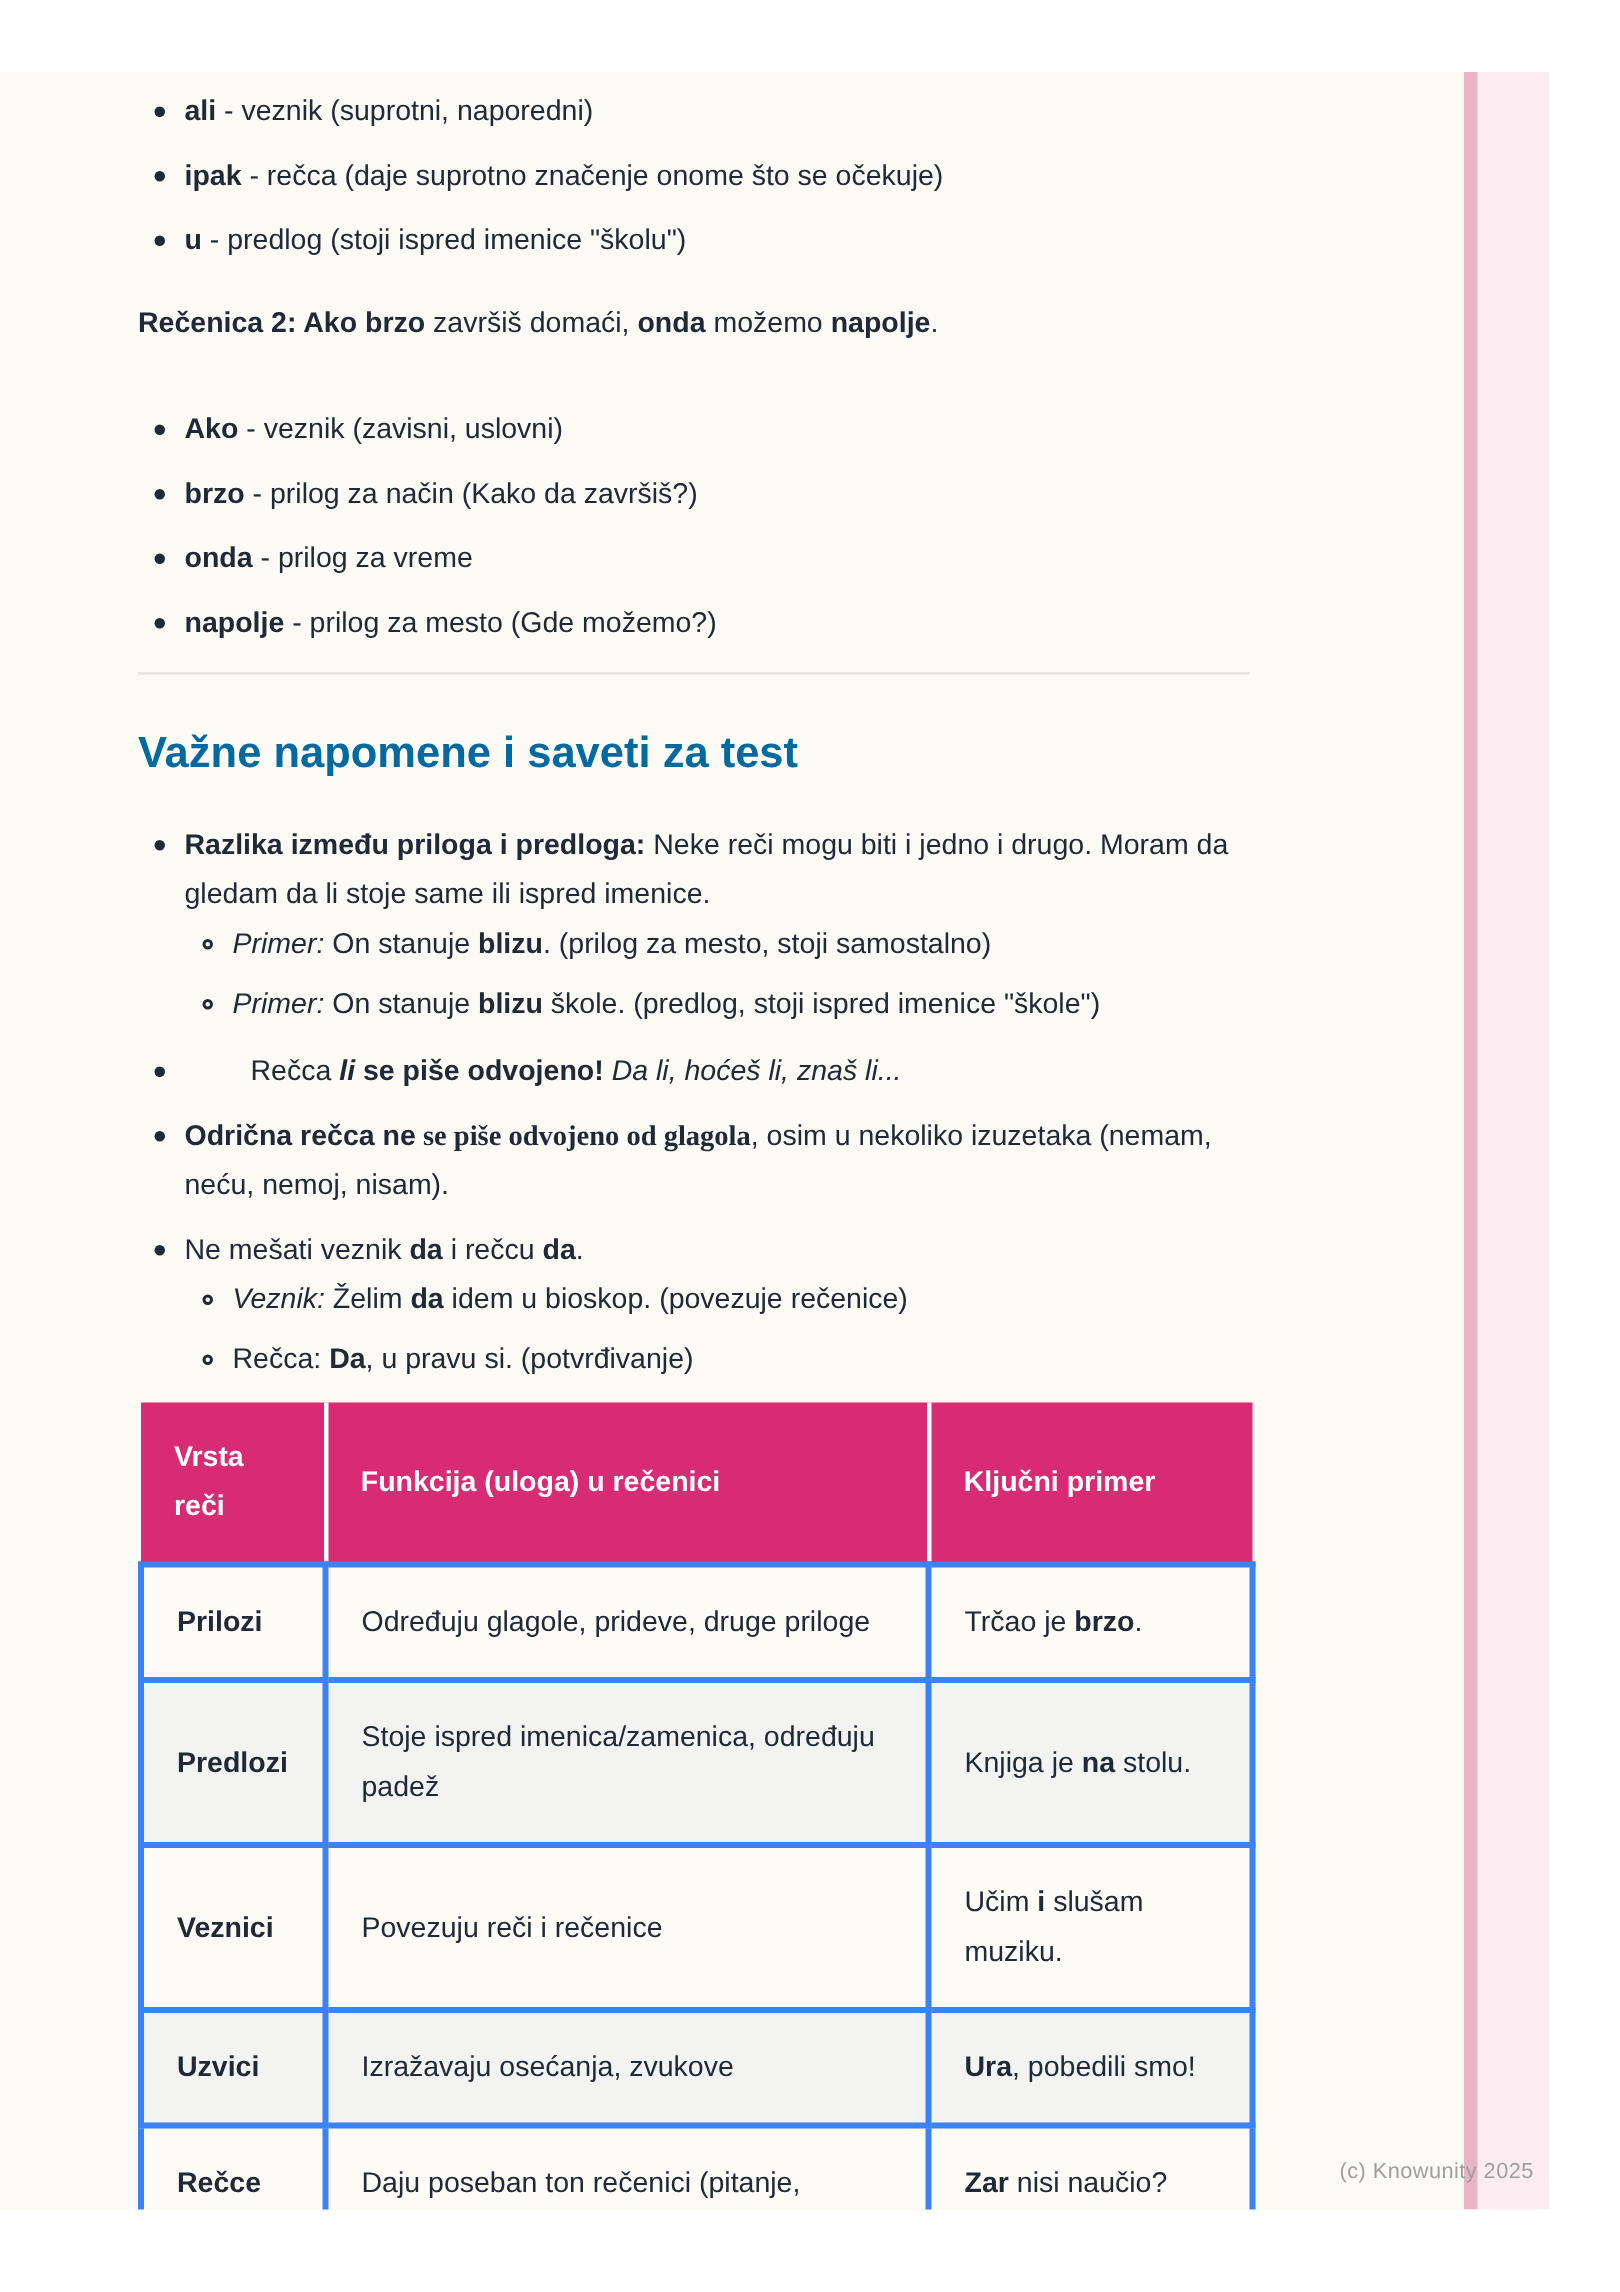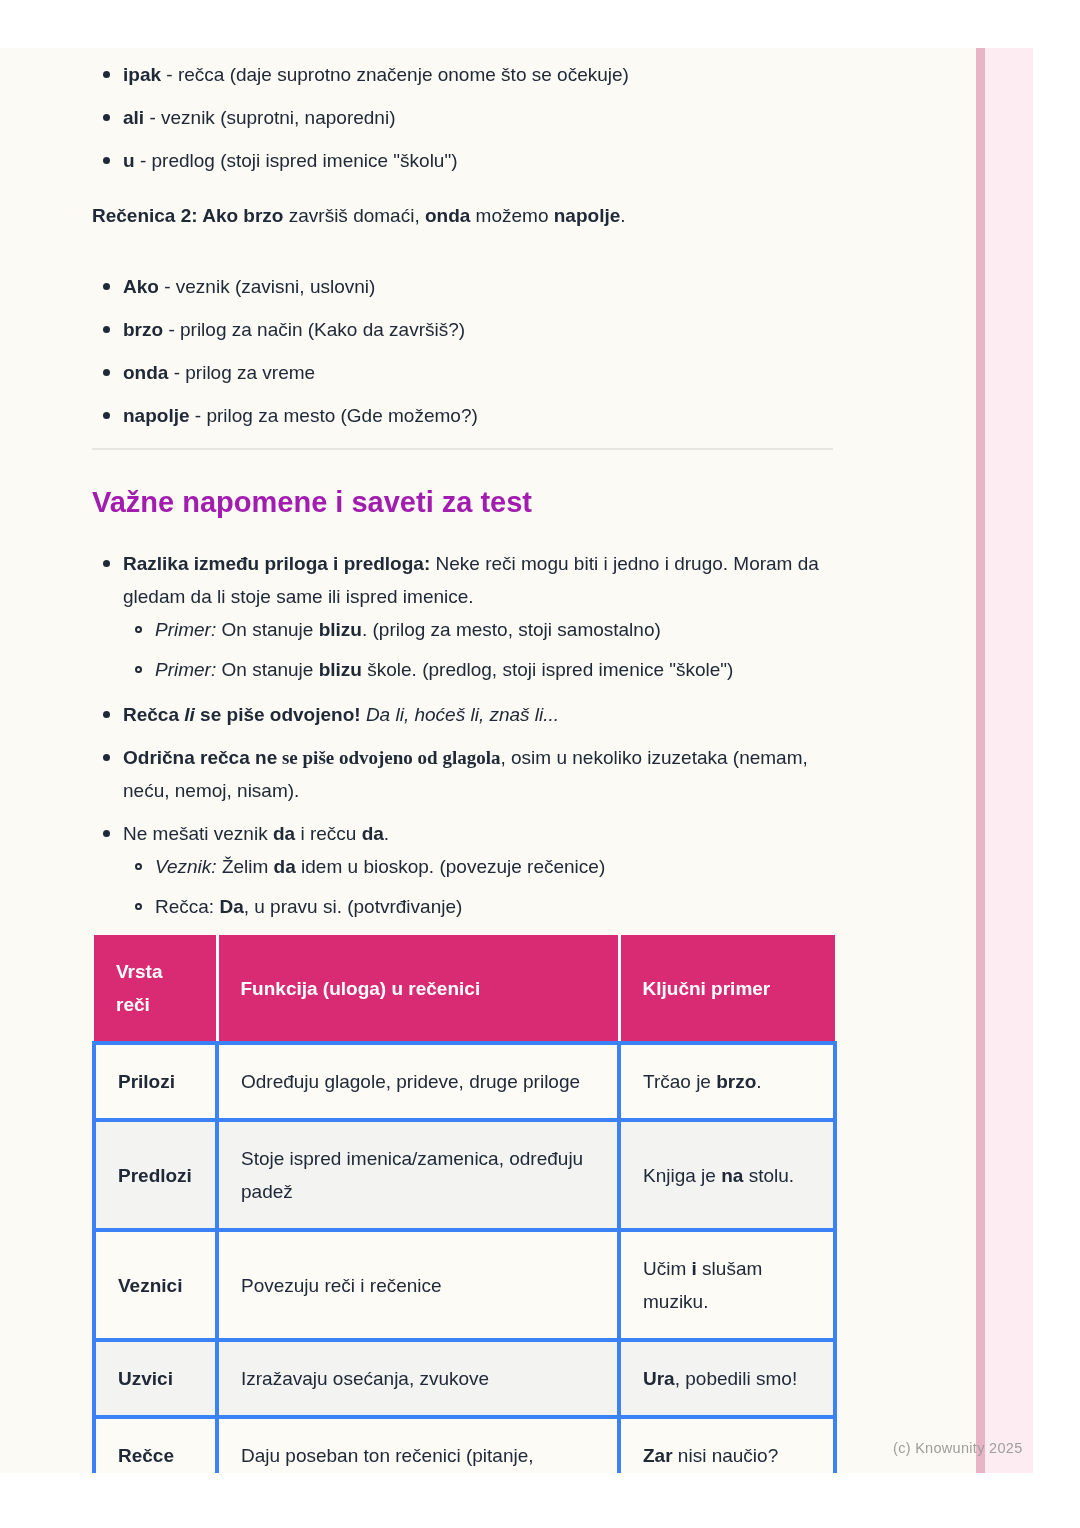--- a/index.html
+++ b/index.html
@@ -29,21 +29,21 @@
   ul.l2{list-style:none;margin:0 0 12px;padding:0;}
   ul.l2>li{position:relative;padding-left:32px;margin:7px 0;}
   ul.l2>li:first-child{margin-top:0;}
   ul.l2>li::before{
     content:"";position:absolute;left:12px;top:13px;width:7px;height:7px;
     border-radius:50%;background:transparent;border:2px solid #202938;box-sizing:border-box;
   }
   .sentence{margin:22px 0 38px;}
   hr.divider{border:none;border-top:2px solid #e7e6e1;margin:16px 0 0;}
   h2.section-title{
-    font-size:29px;line-height:36px;font-weight:700;color:#a21caf;margin:34px 0 0;
+    font-size:29px;line-height:36px;font-weight:700;color:#0369a1;margin:34px 0 0;
   }
   ul.notes{margin-top:27px;}
   table.pos-table{
     width:741px;border-collapse:collapse;margin-top:8px;table-layout:fixed;padding-left:28px;
   }
   table.pos-table th{
     background:#d92b74;color:#ffffff;font-weight:600;font-size:19px;
     text-align:left;vertical-align:middle;padding:20px 22px;line-height:33px;
     border-right:3px solid #ffffff;
   }
@@ -62,22 +62,22 @@
 </style>
 </head>
 <body>
 
 <div class="page">
   <div class="edge-stripe"></div>
 
   <div class="content">
 
     <ul class="l1">
+      <li><span><span style="font-weight: 700;">ali</span><span> - veznik (suprotni, naporedni)</span></span></li>
       <li><span><span style="font-weight: 700;">ipak</span><span> - rečca (daje suprotno značenje onome što se očekuje)</span></span></li>
-      <li><span><span style="font-weight: 700;">ali</span><span> - veznik (suprotni, naporedni)</span></span></li>
       <li><span><span style="font-weight: 700;">u</span><span> - predlog (stoji ispred imenice "školu")</span></span></li>
     </ul>
 
     <p class="sentence"><span><span style="font-weight: 700;">Rečenica 2: Ako brzo</span><span> završiš domaći, </span><span style="font-weight: 700;">onda</span><span> možemo </span><span style="font-weight: 700;">napolje</span><span>.</span></span></p>
 
     <ul class="l1">
       <li><span><span style="font-weight: 700;">Ako</span><span> - veznik (zavisni, uslovni)</span></span></li>
       <li><span><span style="font-weight: 700;">brzo</span><span> - prilog za način (Kako da završiš?)</span></span></li>
       <li><span><span style="font-weight: 700;">onda</span><span> - prilog za vreme</span></span></li>
       <li><span><span style="font-weight: 700;">napolje</span><span> - prilog za mesto (Gde možemo?)</span></span></li>
@@ -88,21 +88,21 @@
     <h2 class="section-title">Važne napomene i saveti za test</h2>
 
     <ul class="l1 notes">
       <li>
         <span><span style="font-weight: 700;">Razlika između priloga i predloga:</span><span> Neke reči mogu biti i jedno i drugo. Moram da gledam da li stoje same ili ispred imenice.</span></span>
         <ul class="l2">
           <li><span><span style="font-style: italic;">Primer:</span><span> On stanuje </span><span style="font-weight: 700;">blizu</span><span>. (prilog za mesto, stoji samostalno)</span></span></li>
           <li><span><span style="font-style: italic;">Primer:</span><span> On stanuje </span><span style="font-weight: 700;">blizu</span><span> škole. (predlog, stoji ispred imenice "škole")</span></span></li>
         </ul>
       </li>
-      <li><span><span style="font-weight: 700;">Rečca </span><span style="font-weight: 700; font-style: italic;">li</span><span style="font-weight: 700;"> se piše odvojeno!</span><span> </span><span style="font-style: italic;">Da li, hoćeš li, znaš li...</span></span></li>
+      <li><span><span style="font-weight: 400; margin-left: 44px;">Rečca </span><span style="font-weight: 700; font-style: italic;">li</span><span style="font-weight: 700;"> se piše odvojeno!</span><span> </span><span style="font-style: italic;">Da li, hoćeš li, znaš li...</span></span></li>
       <li><span><span style="font-weight: 700;">Odrična rečca </span><span style="font-weight: 700; ">ne</span><span style="font-weight: 700; font-family: Liberation Serif, serif;"> se piše odvojeno od glagola</span><span>, osim u nekoliko izuzetaka (nemam, neću, nemoj, nisam).</span></span></li>
       <li>
         <span><span>Ne mešati veznik </span><span style="font-weight: 700;">da</span><span> i rečcu </span><span style="font-weight: 700;">da</span><span>.</span></span>
         <ul class="l2">
           <li><span><span style="font-style: italic;">Veznik:</span><span> Želim </span><span style="font-weight: 700;">da</span><span> idem u bioskop. (povezuje rečenice)</span></span></li>
           <li><span><span style="">Rečca:</span><span> </span><span style="font-weight: 700;">Da</span><span>, u pravu si. (potvrđivanje)</span></span></li>
         </ul>
       </li>
     </ul>
 

